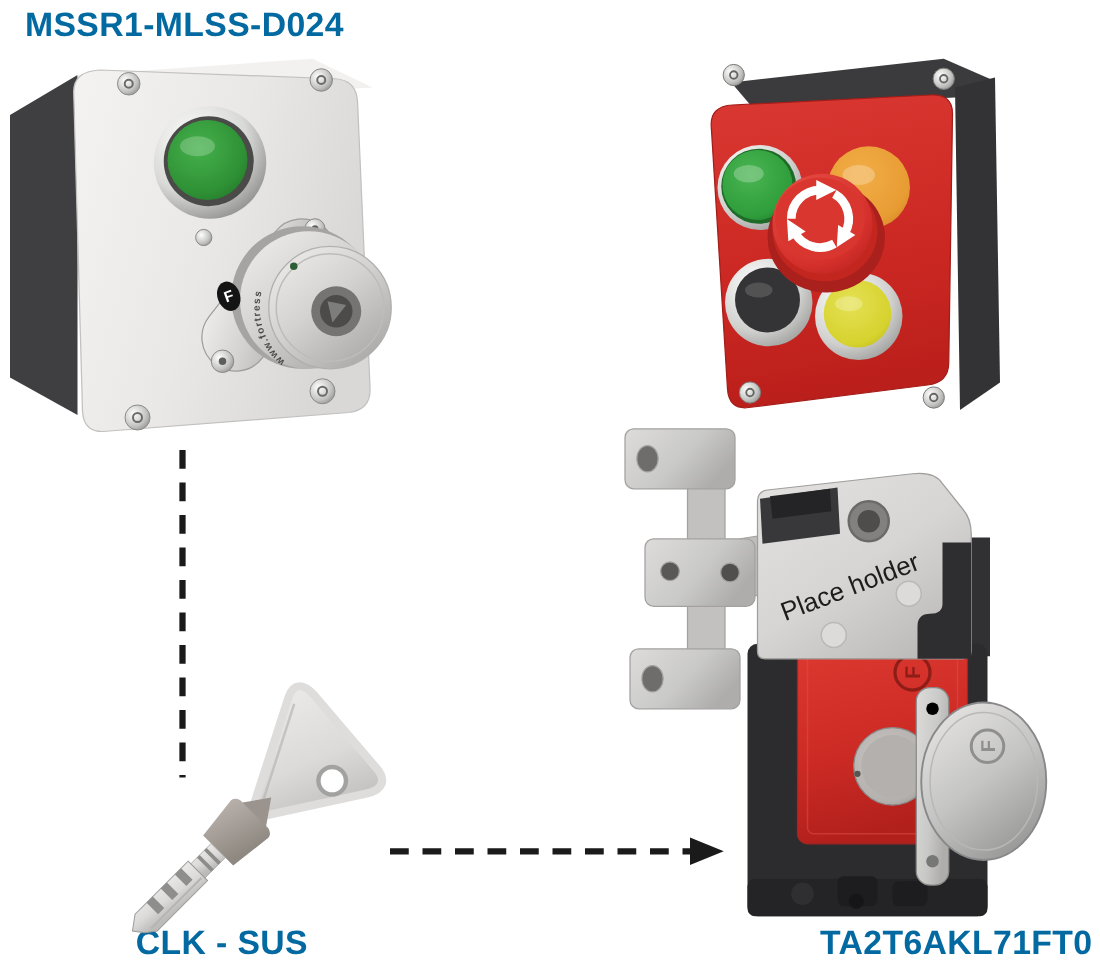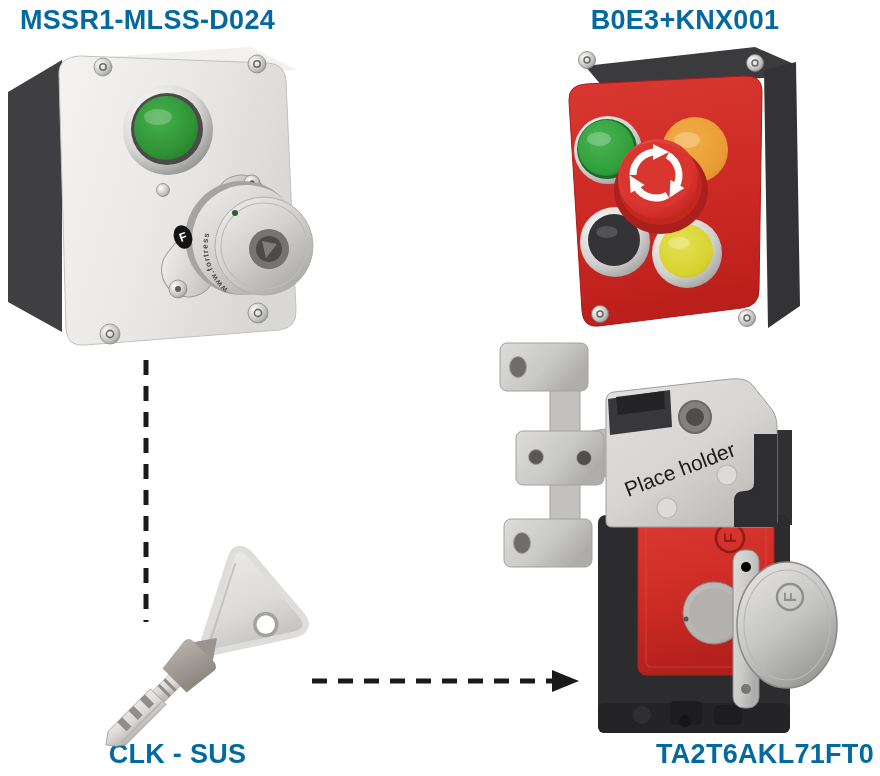--- a/index.html
+++ b/index.html
@@ -15,21 +15,20 @@
   }
   svg.art { position:absolute; overflow:visible; }
   svg text { font-family:"Liberation Sans", sans-serif; }
 </style>
 </head>
 <body>
 
 <div class="canvas">
 
   <div class="plabel" style="left:20px; top:5px; width:255px;">MSSR1-MLSS-D024</div>
-  <div class="plabel" style="left:560px; top:5px; width:250px;">B0E3+KNX001</div>
   <div class="plabel" style="left:65px; top:739px; width:225px;">CLK - SUS</div>
   <div class="plabel" style="left:640px; top:739px; width:250px;">TA2T6AKL71FT0</div>
 
   <svg class="art" style="left:0px; top:40px;" width="340" height="330" viewBox="0 0 340 330">
     <defs>
       <linearGradient id="a-front" x1="0" y1="0" x2="1" y2="0.35">
         <stop offset="0" stop-color="#f4f3f1"></stop>
           <stop offset="0.55" stop-color="#e9e8e6"></stop>
           <stop offset="1" stop-color="#d9d8d6"></stop>
       </linearGradient>

